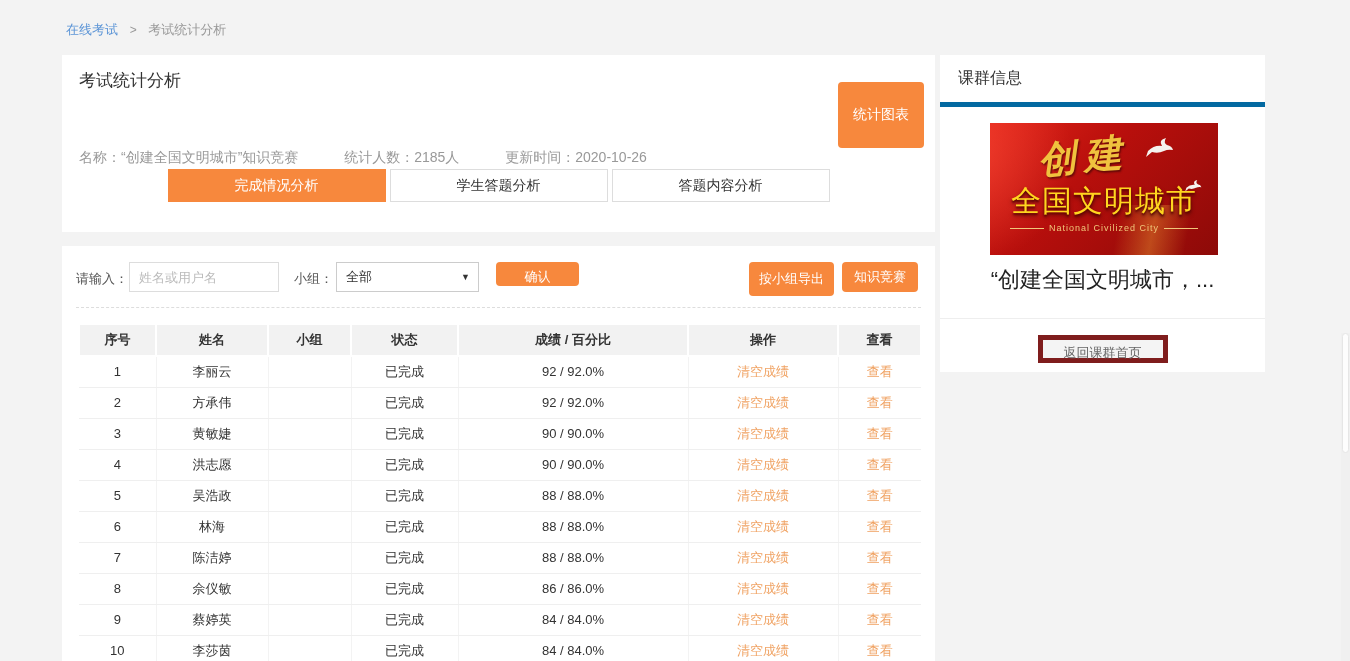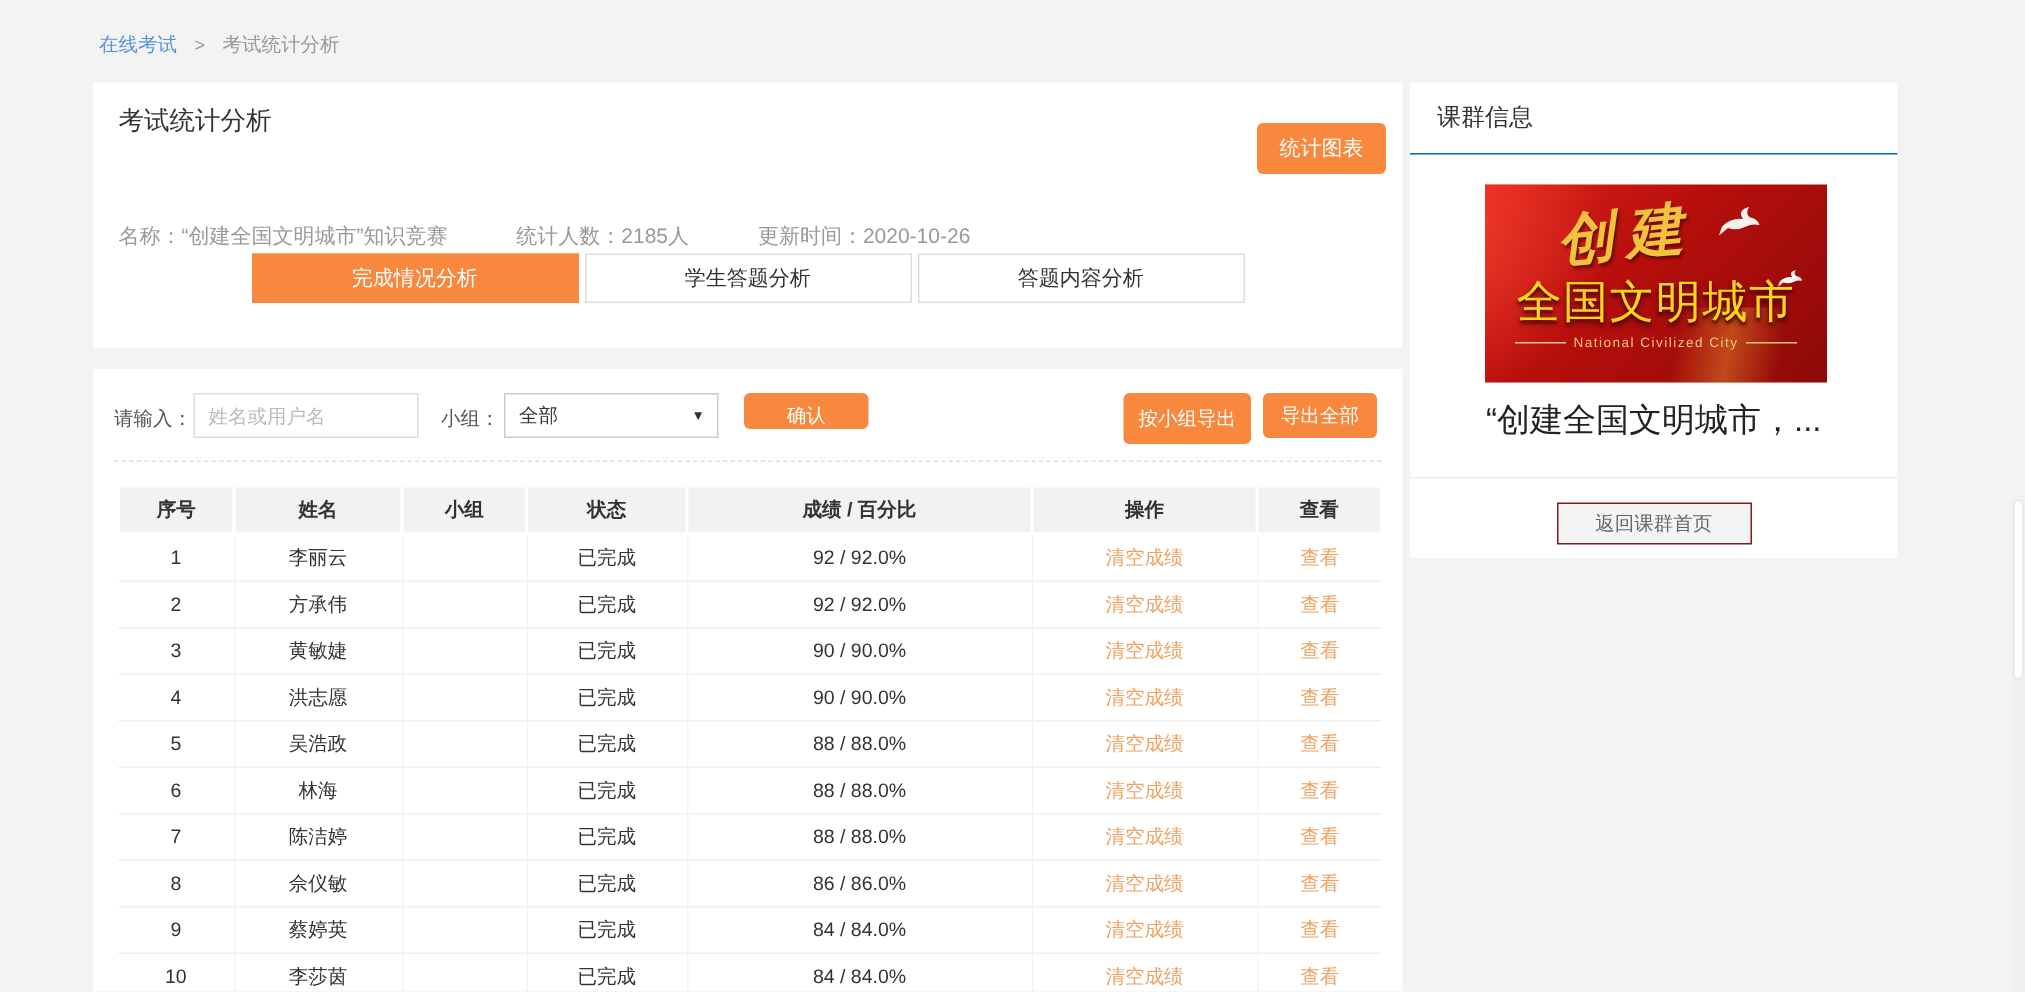--- a/index.html
+++ b/index.html
@@ -17,21 +17,21 @@
 
   .card { position:absolute; background:#fff; }
 
   
   .card-header { left:62px; top:55px; width:873px; height:177px; }
   .page-title { position:absolute; left:17px; top:14px; font-size:17px; color:#333; }
   .meta-row { position:absolute; left:17px; top:94px; font-size:14px; color:#999; }
   .meta-row span.seg { margin-right:42px; }
   .btn { display:inline-block; background:#f7883d; color:#fff; border:none; border-radius:4px;
          text-align:center; cursor:pointer; font-family:inherit; }
-  .chart-btn { position:absolute; right:11px; top:27px; font-size:14px; padding:8px 15px;text-align:right; }
+  .chart-btn { position:absolute; right:11px; top:27px; font-size:14px; padding:24px 15px;text-align:right; }
 
   
   .tabs { position:absolute; left:0; top:98px; width:100%; text-align:center; font-size:0; }
   .tab { display:inline-block; width:218px; height:33px; line-height:31px; font-size:14px;
          background:#fff; border:1px solid #ddd; color:#333; margin:16px 2px; cursor:pointer; }
   .tab.active { background:#f7883d; border-color:#f7883d; color:#fff; }
 
   
   .card-main { left:62px; top:246px; width:873px; height:415px; overflow:hidden; }
   .filter-row { position:absolute; left:0; top:16px; width:100%; height:30px; font-size:13px; color:#555; }
@@ -55,21 +55,21 @@
   table.stat th { background:#f2f2f2; font-weight:bold; color:#333; height:31px;
                   border:2px solid #fff; border-top:none; }
   table.stat td { height:31px; text-align:center; color:#333;
                   border-bottom:1px solid #efefef; border-right:1px solid #f3f3f3; }
   table.stat td:last-child { border-right:none; }
   table.stat tr td:first-child { border-left:none; }
   .link-orange { color:#f0a262; cursor:pointer; }
 
   
   .card-panel { left:940px; top:55px; width:325px; height:317px; }
-  .panel-title { padding:13px 18px; font-size:16px; color:#333; border-bottom:1px solid #0369a1; }
+  .panel-title { padding:13px 18px; font-size:16px; color:#333; border-bottom:5px solid #0369a1; }
   .banner { position:absolute; left:50px; top:68px; width:228px; height:132px; overflow:hidden;
             background:linear-gradient(135deg,#e02318 0%,#b80f0c 40%,#8d0a08 100%); }
   .banner .ribbon { position:absolute; left:-30px; top:-20px; width:120px; height:170px;
             background:radial-gradient(ellipse at 10% 30%, rgba(255,80,60,.55), rgba(255,80,60,0) 65%); }
   .banner .rays { position:absolute; left:0; bottom:-10px; width:228px; height:60px;
             background:linear-gradient(100deg, rgba(255,200,60,0) 55%, rgba(255,190,60,.35) 70%, rgba(255,200,60,0) 85%); }
   .banner .calli { position:absolute; left:48px; top:8px; font-size:38px; color:#f0c23e; font-style:italic;
             font-weight:bold; letter-spacing:8px; transform:rotate(-6deg);
             text-shadow:1px 2px 2px rgba(0,0,0,.45); }
   .banner .main { position:absolute; left:0; top:58px; width:100%; text-align:center; font-size:30px;
@@ -78,21 +78,21 @@
   .banner .sub { position:absolute; left:0; top:100px; width:100%; text-align:center; font-size:9px;
             color:#f0c77a; letter-spacing:1px; }
   .banner .sub .line { display:inline-block; width:34px; height:1px; background:#f0c77a;
             vertical-align:middle; margin:0 5px; }
   .banner .dove1 { position:absolute; right:44px; top:14px; }
   .banner .dove2 { position:absolute; right:10px; top:52px; transform:scale(.6); }
   .course-title { position:absolute; left:0; top:210px; width:100%; text-align:center; font-size:22px;
             color:#222; white-space:nowrap; }
   .panel-divider { position:absolute; left:0; top:263px; width:100%; border-top:1px solid #eee; }
   .back-btn { position:absolute; left:50%; top:280px; transform:translateX(-50%); width:130px; height:28px;
-            line-height:26px; background:#f4f4f4; border:1px solid #7f1d1d; color:#666; font-size:13px;
+            line-height:26px; background:#f4f4f4; border:5px solid #7f1d1d; color:#666; font-size:13px;
             text-align:center; cursor:pointer; }
 
   
   .scrollbar-track { position:absolute; right:0; top:333px; width:9px; height:328px; background:#f0f0f0; }
   .scrollbar-thumb { position:absolute; right:1px; top:0; width:7px; height:120px; background:#fdfdfd;
             border:1px solid #e6e6e6; border-radius:4px; cursor:pointer; }
 </style>
 </head>
 <body>
 
@@ -119,21 +119,21 @@
     <div class="filter-row">
       <span class="lbl lbl-input">请输入：</span>
       <input class="search-input" type="text" placeholder="姓名或用户名" style="">
       <span class="lbl lbl-group">小组：</span>
       <div class="group-select">
         <span>全部</span>
         <span class="caret">▼</span>
       </div>
       <button class="btn confirm-btn">确认</button>
       <button class="btn export-group-btn">按小组导出</button>
-      <button class="btn export-all-btn">导出全部</button>
+      <button class="btn export-all-btn">知识竞赛</button>
     </div>
     <div class="dashed-divider"></div>
     <table class="stat">
       <colgroup>
         <col style="width:77px">
           <col style="width:112px">
           <col style="width:83px">
         <col style="width:107px">
           <col style="width:230px">
           <col style="width:150px">

